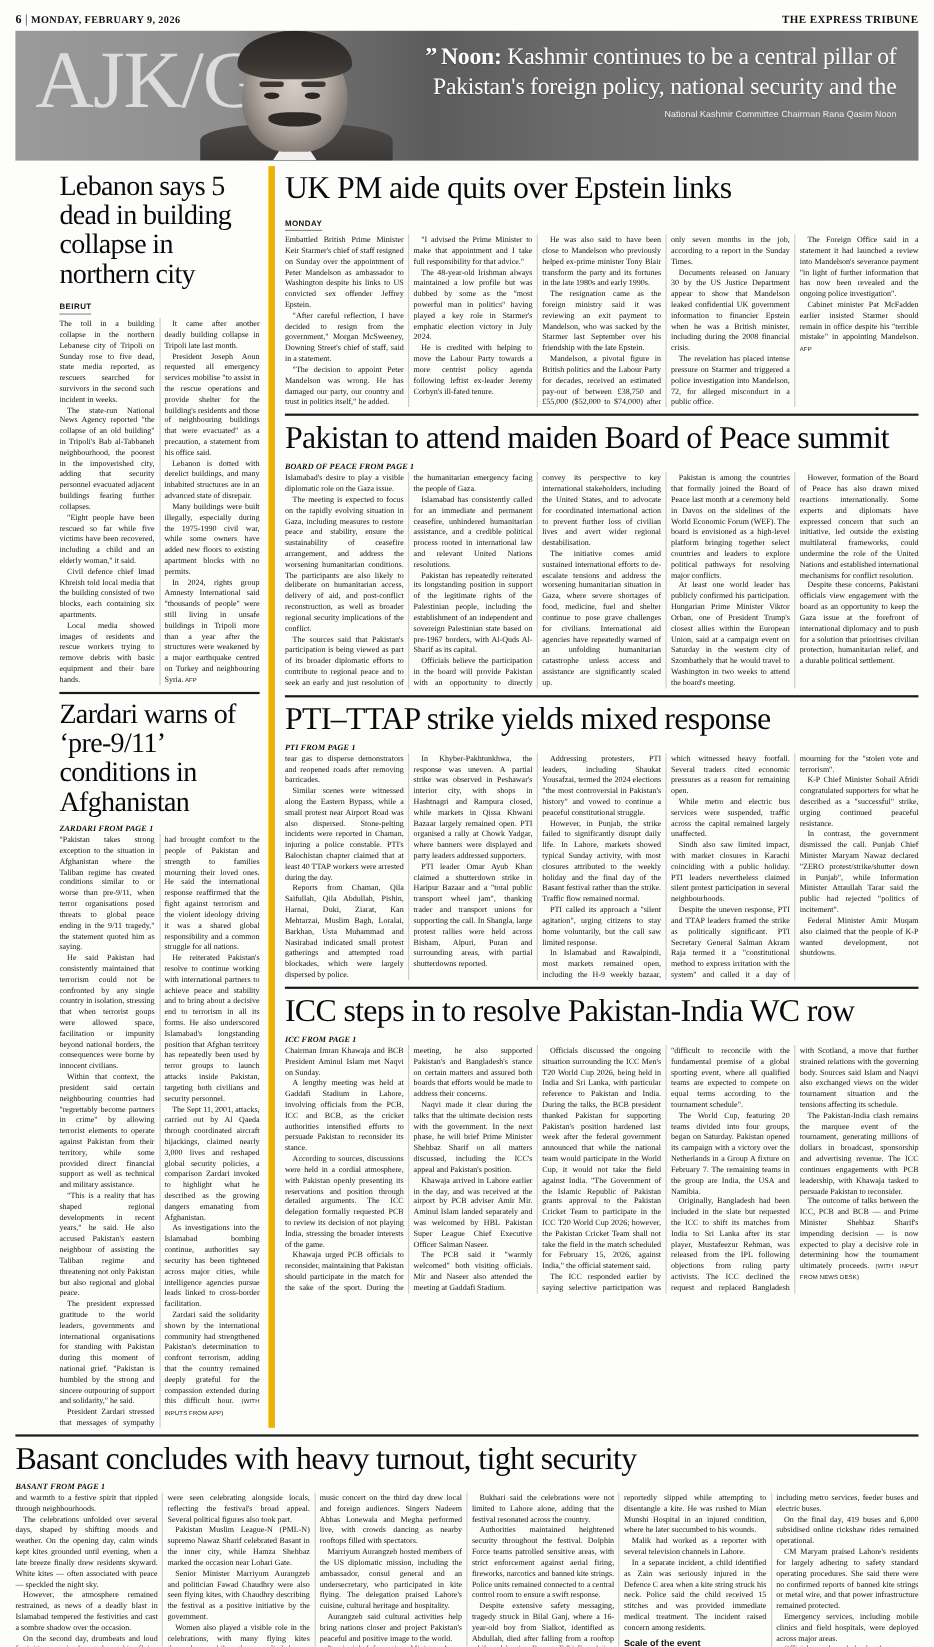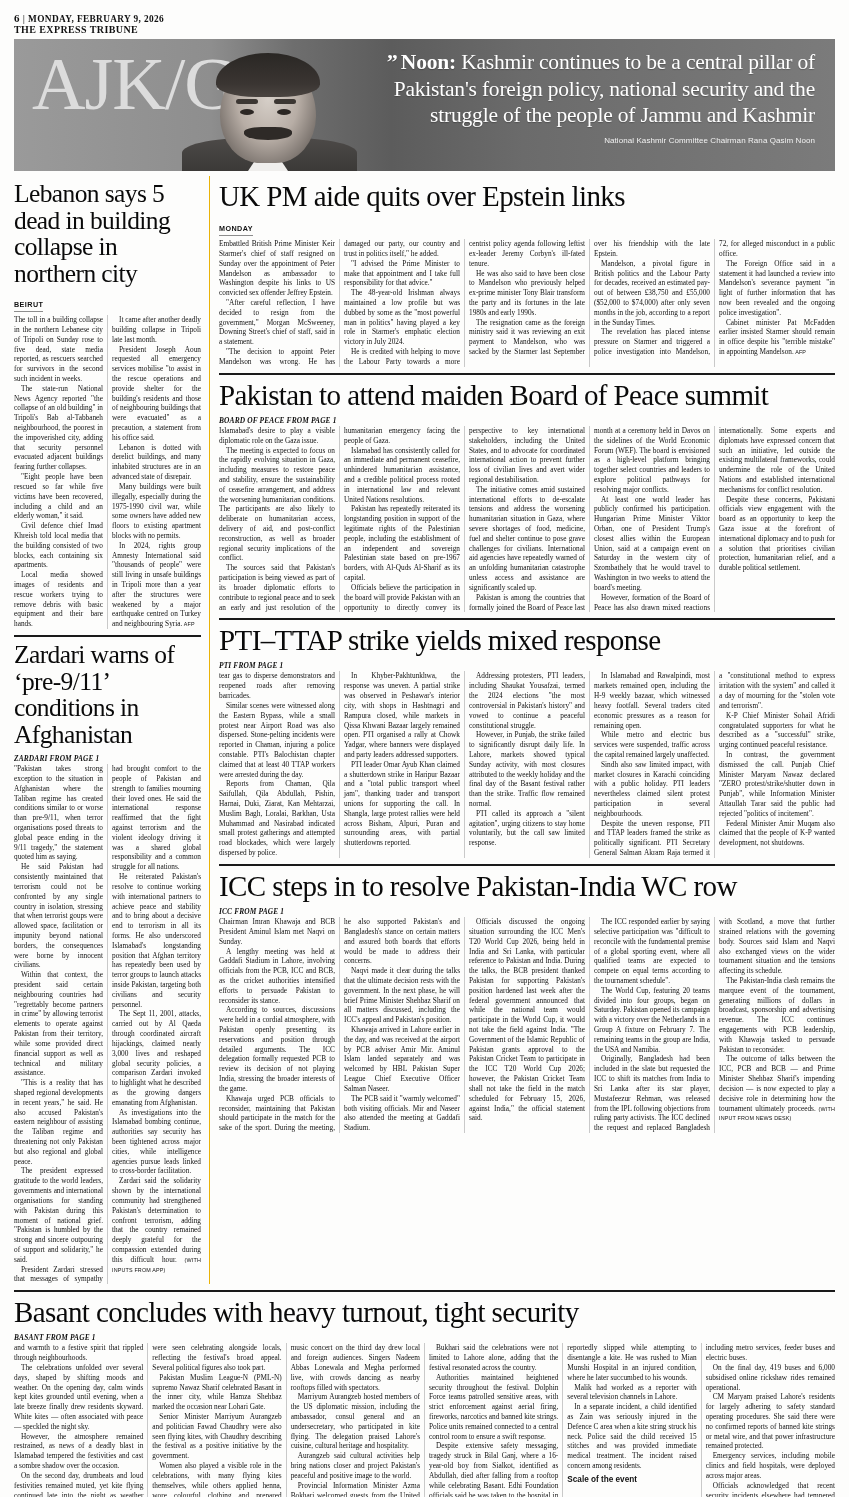--- a/index.html
+++ b/index.html
@@ -10,30 +10,30 @@
     font-family: "Liberation Serif", "DejaVu Serif", serif;
     color: #111;
     overflow: hidden;
   }
   .page { width:849px; height:1497px; padding: 12px 14px 6px 14px; position:relative; }
 
   
   .masthead {
     display:flex; align-items:baseline; justify-content:space-between;
     font-family: "Liberation Serif", serif;
-    font-size: 9.5px; letter-spacing:.02em; padding-bottom:4px;flex-direction:column;
+    font-size: 9.5px; letter-spacing:.02em; padding-bottom:4px;
   }
   .masthead .folio { font-weight:700; font-size:11px; }
   .masthead .folio .pipe { font-weight:400; padding:0 3px; }
   .masthead .folio .date { font-weight:700; font-size:9.3px; letter-spacing:.04em;}
   .masthead .brand { font-weight:700; font-size:10px; letter-spacing:.04em; }
 
   
   .banner {
-    position:relative; height:132px; width:100%;
+    position:relative; height:118px; width:100%;
     background: linear-gradient(90deg,#9a9a9a 0%, #8e8e8e 24%, #6e6e6e 34%, #5c5c5c 46%, #6b6b6b 62%, #7b7b7b 100%);
     overflow:hidden;
     padding-left:26px;
   }
   .banner .sectiontitle {
     position:absolute; left:18px; top:8px;
     font-family:"Liberation Serif", serif;
     font-size:74px; color:#dcdcdc; letter-spacing:-1px; line-height:1;
   }
   .banner .portrait {
@@ -80,21 +80,21 @@
   .banner .qmark { font-weight:700; font-size:22px; letter-spacing:-2px; }
   .banner .qname { font-weight:700; }
   .banner .credit {
     margin-top:8px; font-family:"Liberation Sans", sans-serif;
     font-size:8px; color:#f2f2f2; letter-spacing:.01em;
   }
   .banner .credit b { font-weight:400; }
 
   
   .content { display:flex; gap:0; margin-top:5px; }
-  .leftcol { width:196px; flex:0 0 196px; padding-right:8px; border-right:1px solid #eab308; }
+  .leftcol { width:196px; flex:0 0 196px; padding-right:8px; border-right:6px solid #eab308;margin-left:40px; }
   .rightcol { flex:1; padding-left:9px; }
 
   .rule-thick { border-top:2.4px solid #1a1a1a; margin:6px 0 0 0; }
 
   h1.head {
     font-family:"Liberation Serif", serif;
     font-weight:400; letter-spacing:-.6px; color:#0a0a0a;
     margin:5px 0 6px 0; line-height:1.04;
   }
   h1.head.lead { font-size:25.5px; }
@@ -156,21 +156,20 @@
         <div class="eye r"></div>
       <div class="stache"></div>
     </div>
     <div class="quotewrap">
       <div class="qline">
         <span class="qmark">”</span>
         <span class="qname">Noon:</span>
         <span>Kashmir continues to be a central pillar of</span>
       </div>
       <div class="qline">Pakistan's foreign policy, national security and the</div>
-      <div class="qline">struggle of the people of Jammu and Kashmir</div>
       <div class="credit">
         <span>National Kashmir Committee Chairman</span>
         <b>Rana Qasim Noon</b>
       </div>
     </div>
   </div>
 
   <div class="content">
 
     <div class="leftcol">
@@ -221,20 +220,21 @@
         <div class="cols c5" id="ukpm-body">
             <p class="first">Embattled British Prime Minister Keir Starmer's chief of staff resigned on Sunday over the appointment of Peter Mandelson as ambassador to Washington despite his links to US convicted sex offender Jeffrey Epstein.</p>
             <p>"After careful reflection, I have decided to resign from the government," Morgan McSweeney, Downing Street's chief of staff, said in a statement.</p>
             <p>"The decision to appoint Peter Mandelson was wrong. He has damaged our party, our country and trust in politics itself," he added.</p>
             <p>"I advised the Prime Minister to make that appointment and I take full responsibility for that advice."</p>
             <p>The 48-year-old Irishman always maintained a low profile but was dubbed by some as the "most powerful man in politics" having played a key role in Starmer's emphatic election victory in July 2024.</p>
             <p>He is credited with helping to move the Labour Party towards a more centrist policy agenda following leftist ex-leader Jeremy Corbyn's ill-fated tenure.</p>
             <p>He was also said to have been close to Mandelson who previously helped ex-prime minister Tony Blair transform the party and its fortunes in the late 1980s and early 1990s.</p>
             <p>The resignation came as the foreign ministry said it was reviewing an exit payment to Mandelson, who was sacked by the Starmer last September over his friendship with the late Epstein.</p>
             <p>Mandelson, a pivotal figure in British politics and the Labour Party for decades, received an estimated pay-out of between £38,750 and £55,000 ($52,000 to $74,000) after only seven months in the job, according to a report in the Sunday Times.</p>
+            <p>Documents released on January 30 by the US Justice Department appear to show that Mandelson leaked confidential UK government information to financier Epstein when he was a British minister, including during the 2008 financial crisis.</p>
             <p>The revelation has placed intense pressure on Starmer and triggered a police investigation into Mandelson, 72, for alleged misconduct in a public office.</p>
             <p>The Foreign Office said in a statement it had launched a review into Mandelson's severance payment "in light of further information that has now been revealed and the ongoing police investigation".</p>
             <p>Cabinet minister Pat McFadden earlier insisted Starmer should remain in office despite his "terrible mistake" in appointing Mandelson.<span class="agency"> AFP</span></p>
           </div>
       </article>
 
       <div class="rule-thick"></div>
 
       <article>
         <h1 class="head big">Pakistan to attend maiden Board of Peace summit</h1>

